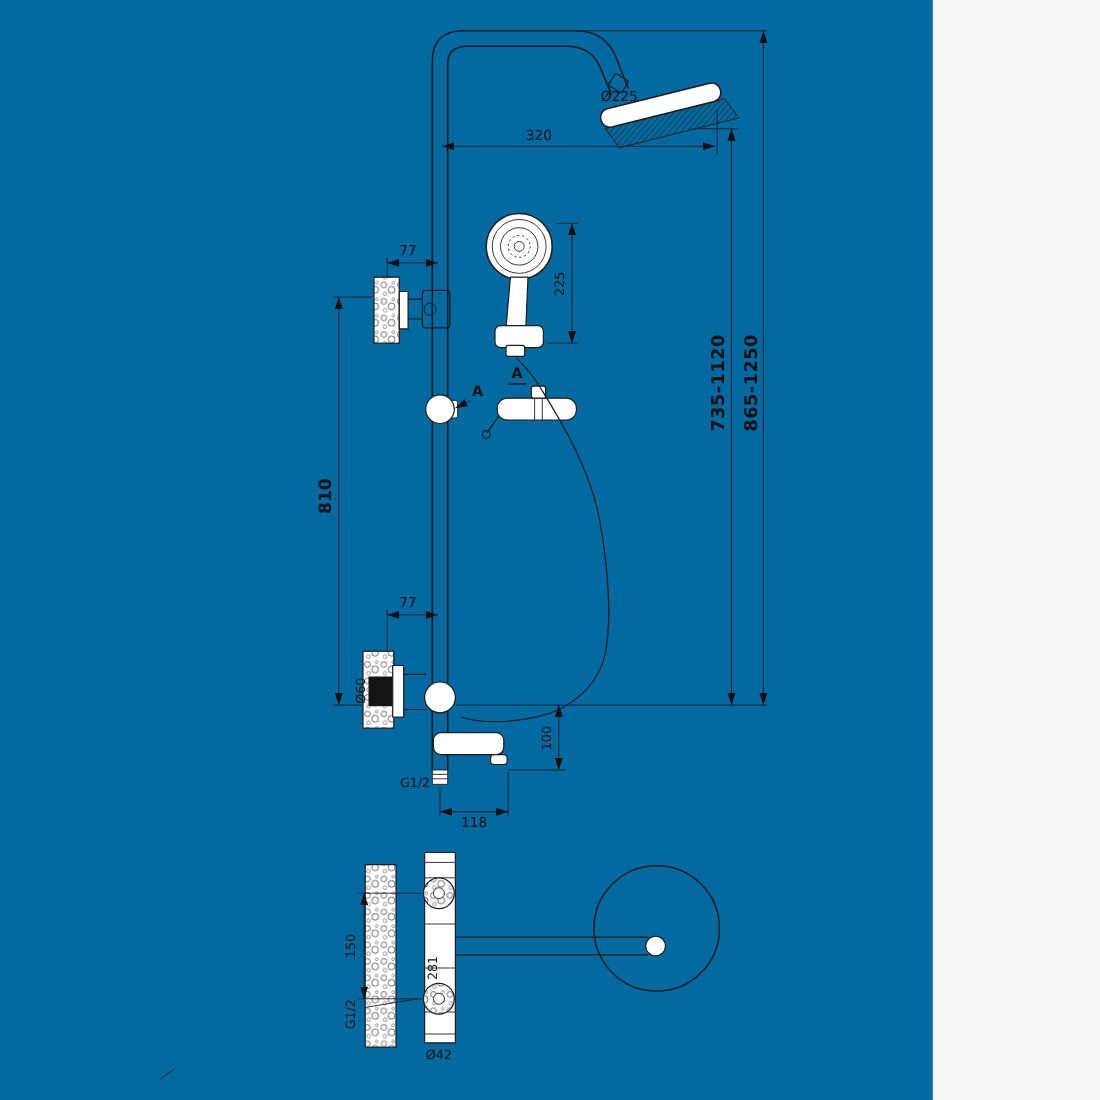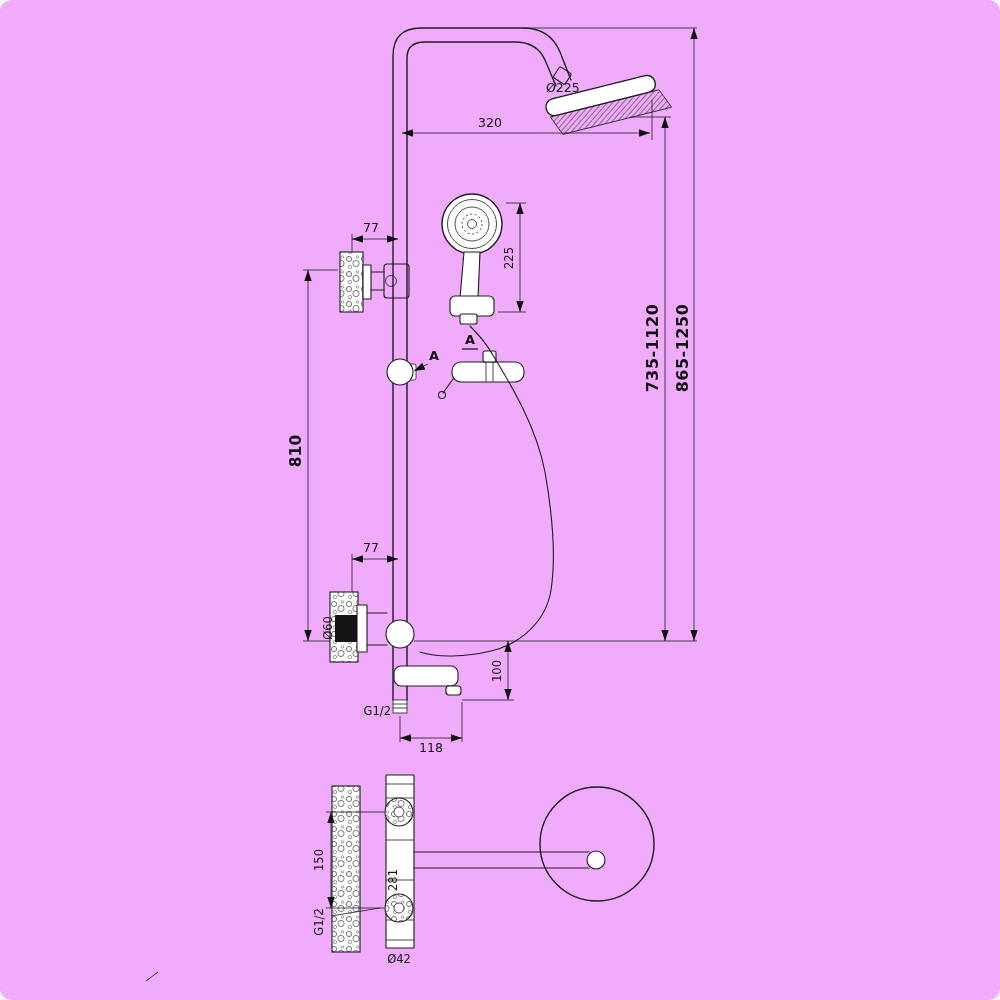--- a/index.html
+++ b/index.html
@@ -1,19 +1,18 @@
 <!DOCTYPE html>
 <html><head>
 <meta charset="utf-8">
 <style>
   html,body { margin:0; padding:0; background:#f4f4f4; }
   .canvas {
-    width:1000px; height:1000px; background:#f0abfc; position:relative;
+    width:848px; height:1000px; background:#0369a1; position:relative;
     font-family:"DejaVu Sans", sans-serif;
-    border-radius:12px;
   }
   svg { display:block; }
   .ol   { fill:none; stroke:#1c1c1c; stroke-width:1.4; stroke-linejoin:round; stroke-linecap:round; }
   .ol2  { fill:none; stroke:#1c1c1c; stroke-width:1.1; stroke-linejoin:round; stroke-linecap:round; }
   .thin { fill:none; stroke:#1c1c1c; stroke-width:0.8; }
   .dim  { fill:none; stroke:#1c1c1c; stroke-width:0.8; }
   .wfill{ fill:url(#wall); stroke:#1c1c1c; stroke-width:1.1; }
   .white{ fill:#ffffff; }
   text  { font-family:"DejaVu Sans", sans-serif; fill:#111111; }
   .t12  { font-size:12.5px; }

